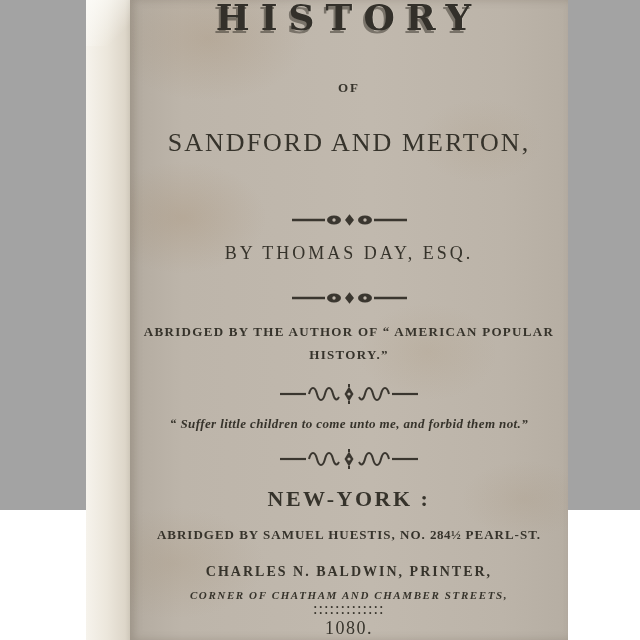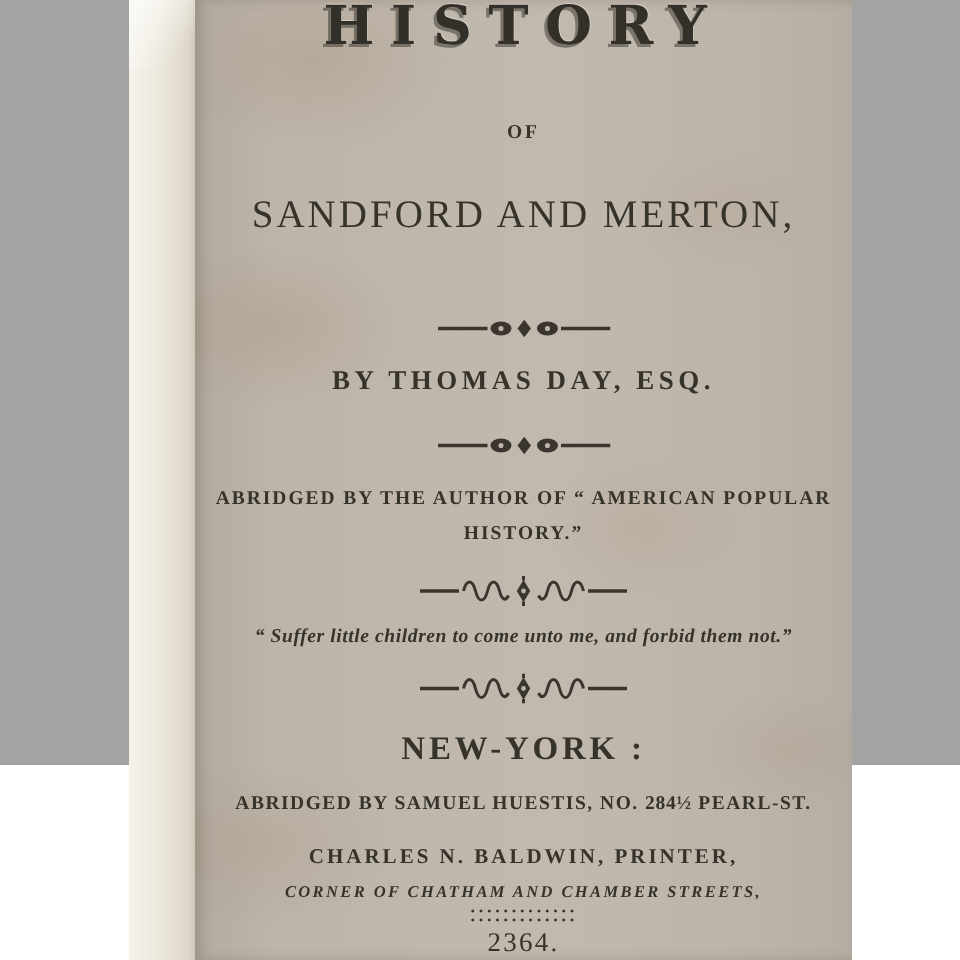--- a/index.html
+++ b/index.html
@@ -59,21 +59,21 @@
     font-family: "DejaVu Serif", serif;
     font-weight: bold;
     font-size: 36px;
     letter-spacing: 11px;
     color: #33302a;
     text-shadow: -2px 2.5px 0 rgba(52,48,40,0.50), 0.5px -0.5px 0 rgba(230,224,212,0.55);
   }
   .t-of       { top: 80px;  font-size: 13px; font-weight: bold; letter-spacing: 2px; }
   .t-subtitle { top: 128px; font-size: 26px; font-weight: normal; letter-spacing: 2px; }
   .orn1a      { top: 210px; }
-  .t-author   { top: 243px; font-size: 18px; font-weight: bold; letter-spacing: 3px; }
+  .t-author   { top: 243px; font-size: 18px; font-weight: normal; letter-spacing: 3px; }
   .orn1b      { top: 288px; }
   .t-abr1     { top: 324px; font-size: 13px; font-weight: bold; letter-spacing: 1.3px; }
   .t-abr2     { top: 347px; font-size: 13px; font-weight: bold; letter-spacing: 1.3px; }
   .orn2a      { top: 384px; }
   .t-quote    { top: 416px; font-size: 13px; font-weight: bold; font-style: italic; letter-spacing: 0.4px; }
   .orn2b      { top: 449px; }
   .t-city     { top: 486px; font-size: 22px; font-weight: bold; letter-spacing: 2.5px; }
   .t-pub      { top: 527px; font-size: 13px; font-weight: bold; letter-spacing: 1px; }
   .t-pub .big { font-size: 13px; font-weight: bold; letter-spacing: 0.5px; }
   .t-printer  { top: 564px; font-size: 14px; font-weight: bold; letter-spacing: 2px; }
@@ -160,16 +160,16 @@
 
     <div class="line t-printer">CHARLES N. BALDWIN, PRINTER,</div>
 
     <div class="line t-address">CORNER OF CHATHAM AND CHAMBER STREETS,</div>
 
     <div class="line t-dots">
       <div>·············</div>
       <div>·············</div>
     </div>
 
-    <div class="line t-year">2364.</div>
+    <div class="line t-year">1080.</div>
 
   </div>
 </div>
 
 </body></html>

